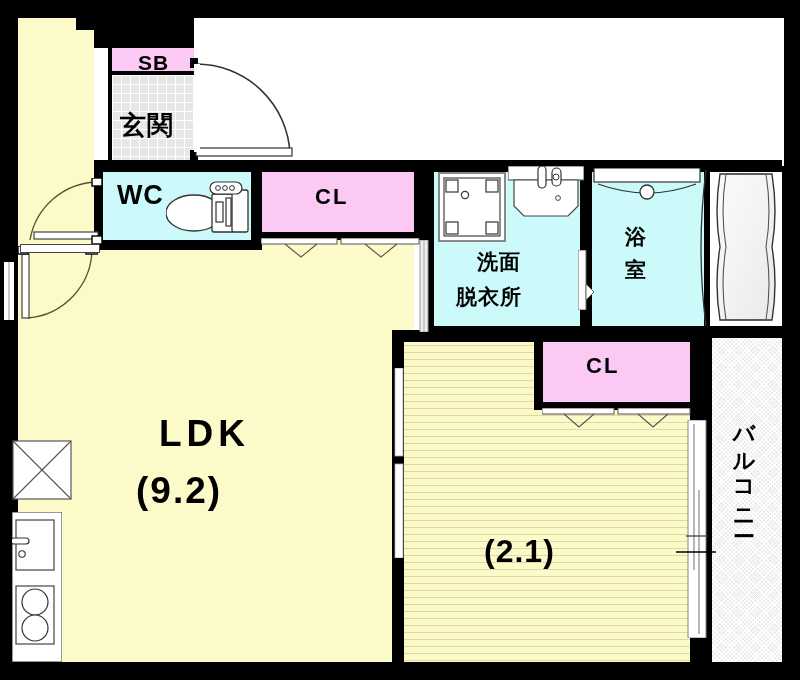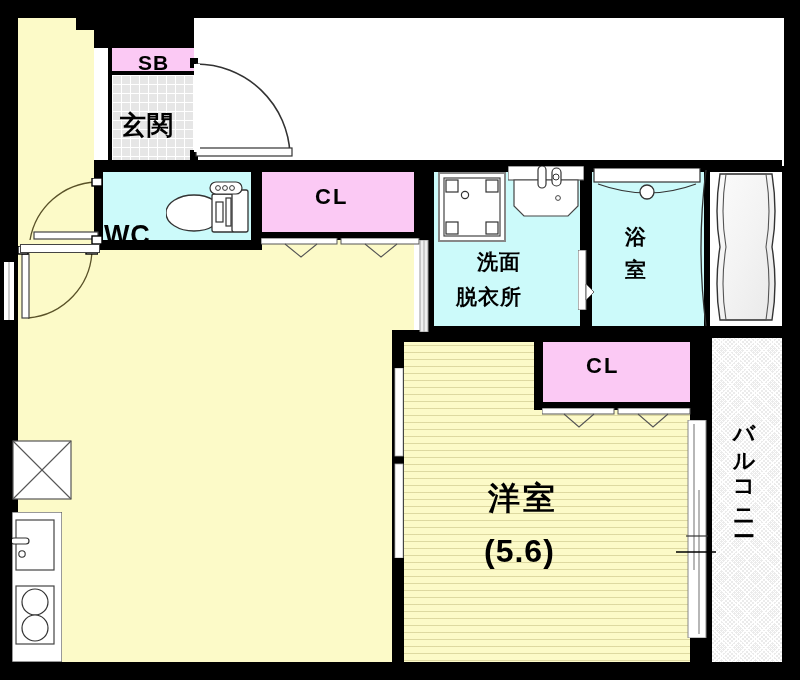--- a/index.html
+++ b/index.html
@@ -330,31 +330,32 @@
       <rect x="4" y="74" width="38" height="58" fill="#fff" stroke="#444" stroke-width="1.2"></rect>
       <circle cx="23" cy="90" r="13" fill="#fff" stroke="#333" stroke-width="1.2"></circle>
       <circle cx="23" cy="116" r="13" fill="#fff" stroke="#333" stroke-width="1.2"></circle>
     </svg>
   </div>
 
   <div class="lbl lbl-sb" style="left:138px; top:52px;">SB</div>
 
   <div class="lbl lbl-genkan" style="left:120px; top:112px;">玄関</div>
 
-  <div class="lbl lbl-wc" style="left:104px; top:183px;margin-top:40px;">WC</div>
+  <div class="lbl lbl-wc" style="left:117px; top:183px;">WC</div>
 
   <div class="lbl lbl-cl" style="left:315px; top:186px;">CL</div>
 
   <div class="lbl lbl-wash" style="left:477px; top:250px;">洗面</div>
   <div class="lbl lbl-wash" style="left:456px; top:285px;">脱衣所</div>
 
   <div class="lbl lbl-bath" style="left:625px; top:225px;">浴</div>
   <div class="lbl lbl-bath" style="left:625px; top:258px;">室</div>
 
+  <div class="lbl lbl-ldk" style="left:159px; top:415px;">LDK</div>
+  <div class="lbl lbl-ldknum" style="left:136px; top:472px;">(9.2)</div>
 
   <div class="lbl lbl-cl" style="left:586px; top:355px;">CL</div>
 
-  <div class="lbl lbl-room" style="left:488px; top:482px;">洋室</div>
-  <div class="lbl lbl-roomnum" style="left:484px; top:535px;">(5.6)</div>
+  <div class="lbl lbl-roomnum" style="left:484px; top:535px;">(2.1)</div>
 
   <div class="lbl lbl-balcony" style="left:733px; top:408px;">バルコニー</div>
 
 </div>
 
 </body></html>

